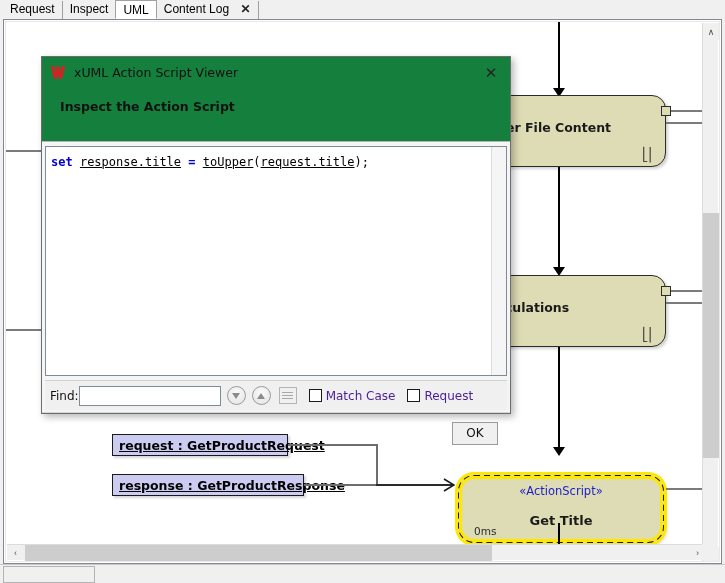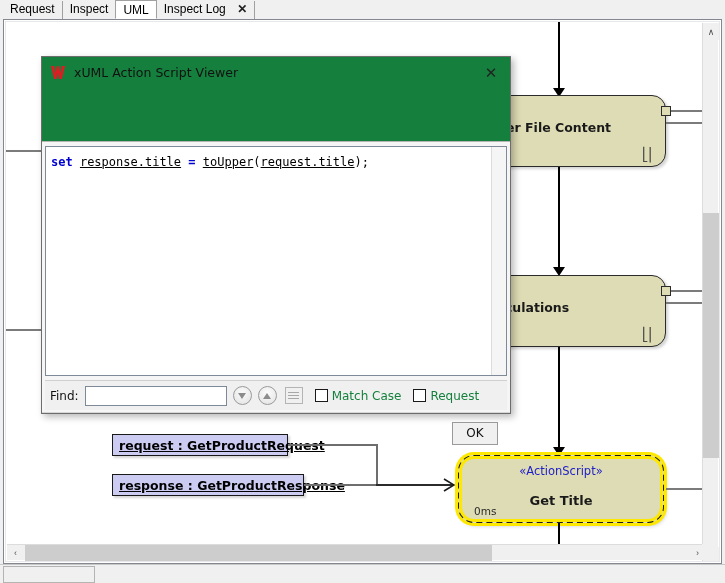--- a/index.html
+++ b/index.html
@@ -103,20 +103,21 @@
 
   
   .node-selected {
     position: absolute;
     background: #dedcb4;
     border: 2px dashed #1a1a1a;
     border-radius: 16px;
     outline: 3px solid #ffe800;
     outline-offset: -4px;
     box-shadow: 0 0 0 3px #ffe800, 2px 3px 4px rgba(0,0,0,0.2);
+    margin-top: 20px;
   }
   .stereotype {
     position: absolute; left: 0; right: 0; text-align: center;
     font-size: 11.5px; color: #2020c8;
     font-family: "DejaVu Sans", sans-serif;
   }
   .node-title-c {
     position: absolute; left: 0; right: 0; text-align: center;
     font-size: 13px; font-weight: bold; color: #1a1a1a;
     font-family: "DejaVu Sans", sans-serif;
@@ -259,21 +260,21 @@
     position: absolute; right: 0; top: 0; width: 15px; height: 100%;
     background: #f5f5f5; border-left: 1px solid #dcdcdc;
   }
   .findbar {
     height: 30px; margin: 4px 3px 0 3px;
     background: #f0f0f0;
     border-top: 1px solid #d0d0d0;
     display: flex; align-items: center;
     padding-left: 5px;
   }
-  .find-label { font-size: 12px; color: #111; margin-right: 6px;
+  .find-label { font-size: 12px; color: #111; 
     font-family: "DejaVu Sans", sans-serif; }
   .find-input {
     width: 142px; height: 20px;
     border: 1px solid #7f8a99; background: #fff;
     font-size: 12px; padding: 0 3px;
     font-family: "DejaVu Sans", sans-serif;
   }
   .circbtn {
     width: 19px; height: 19px; border-radius: 50%;
     border: 1px solid #9a9a9a;
@@ -288,21 +289,21 @@
     border: 1px solid #b4b4b4; background: #f0f0f0;
     display: flex; flex-direction: column; justify-content: center;
     align-items: center; gap: 2px; padding: 0 3px;
   }
   .listbtn i { display:block; width: 11px; height: 1px; background: #a8a8a8; }
   .cbox-wrap { display: flex; align-items: center; margin-left: 12px; }
   .cbox {
     width: 13px; height: 13px; border: 1px solid #1a1a1a; background: #fff;
     margin-right: 4px;
   }
-  .cbox-label { font-size: 12px; color: #15803d; font-family: "DejaVu Sans", sans-serif; }
+  .cbox-label { font-size: 12px; color: #4c1d95; font-family: "DejaVu Sans", sans-serif; }
   .dlg-footer {
     flex: 1; position: relative; background: #f5f5f5;
     border-top: 1px solid #d6d6d6; margin-top: 2px;
   }
   .okbtn {
     position: absolute; right: 12px; top: 9px;
     width: 46px; height: 23px;
     background: #f0f0f0; border: 1px solid #9a9a9a;
     font-size: 12px; color: #111;
     display: flex; align-items: center; justify-content: center;
@@ -319,21 +320,21 @@
     <div class="tab first">
       <span>Request</span>
     </div>
     <div class="tab">
       <span>Inspect</span>
     </div>
     <div class="tab active">
       <span>UML</span>
     </div>
     <div class="tab">
-      <span>Inspect Log</span>
+      <span>Content Log</span>
       <span class="tab-close">✕</span>
     </div>
     <div class="tab-end"></div>
   </div>
 
   <div class="pane">
     <div class="pane-inner">
 
       <div class="canvas">
 
@@ -411,20 +412,21 @@
   <div class="dialog">
 
     <div class="dlg-header">
       <div class="dlg-titlerow">
         <svg class="logo" viewBox="0 0 16 15">
           <path d="M1 1 L4.2 1 L5.6 8.2 L7 1 L9 1 L10.4 8.2 L11.8 1 L15 1 L11.8 14 L9.2 14 L8 7.6 L6.8 14 L4.2 14 Z" fill="#e01b22"></path>
         </svg>
         <div class="dlg-title">xUML Action Script Viewer</div>
       </div>
       <div class="dlg-close">✕</div>
+      <div class="dlg-heading">Inspect the Action Script</div>
     </div>
 
     <div class="editor-wrap">
       <div class="code"><span class="kw">set</span><span class="pl"> </span><span class="idu">response.title</span><span class="pl"> </span><span class="op">=</span><span class="pl"> </span><span class="idu">toUpper</span><span class="pl">(</span><span class="idu">request.title</span><span class="pl">);</span></div>
       <div class="ed-vscroll"></div>
     </div>
 
     <div class="findbar">
       <div class="find-label">Find:</div>
       <input class="find-input" type="text" placeholder="" style="">

